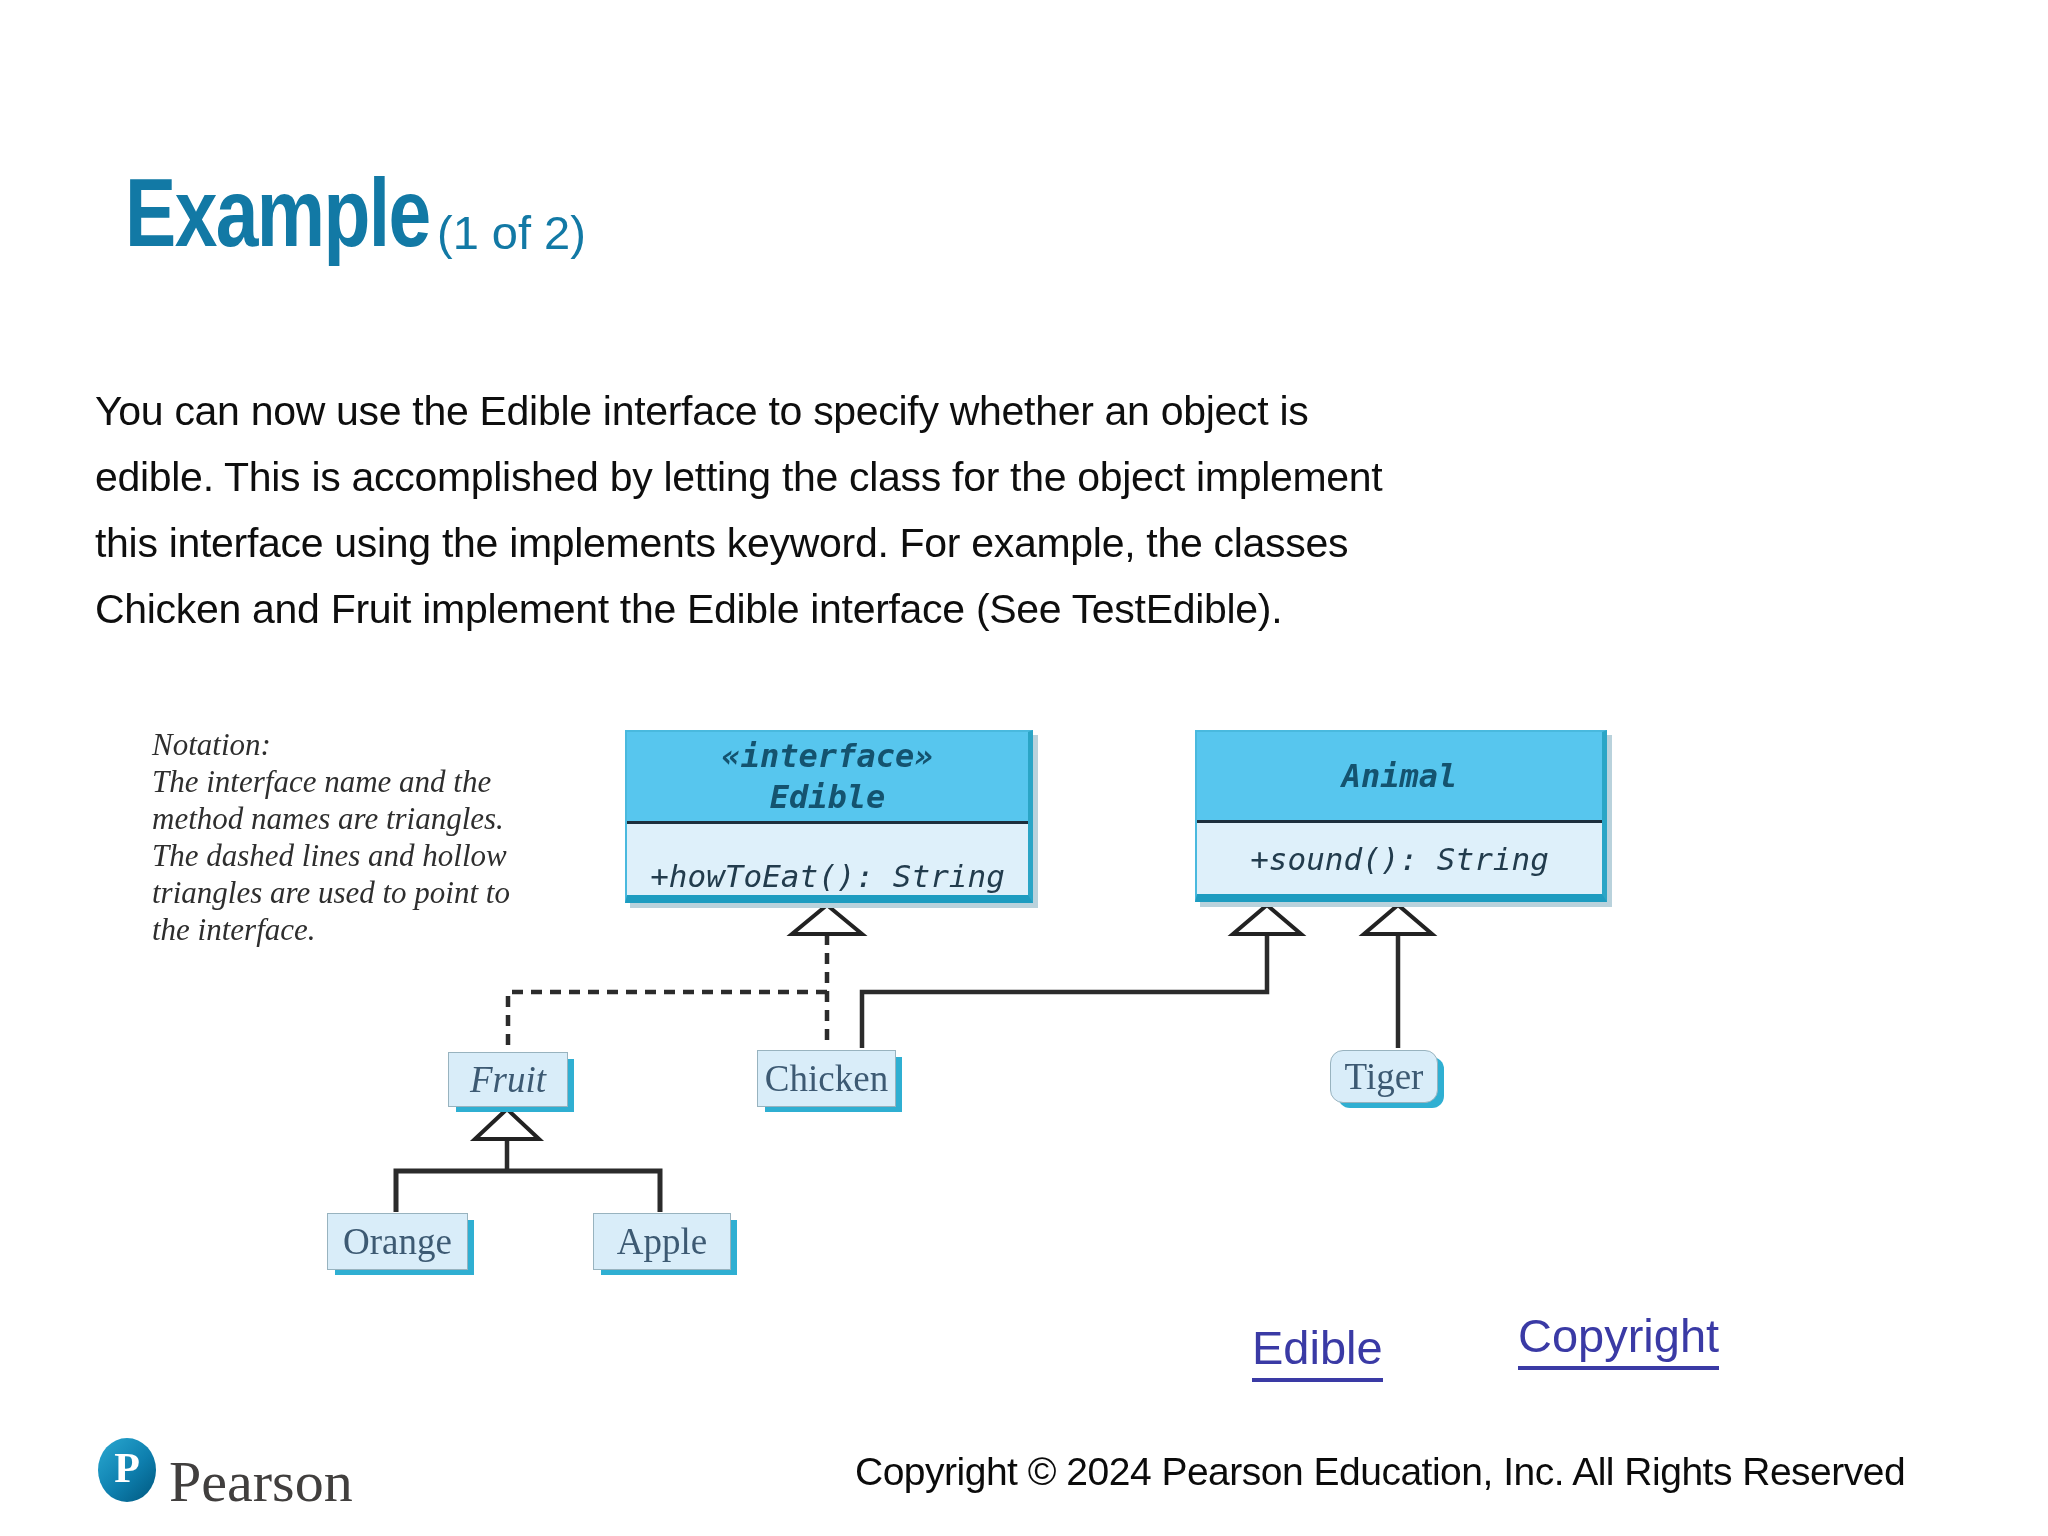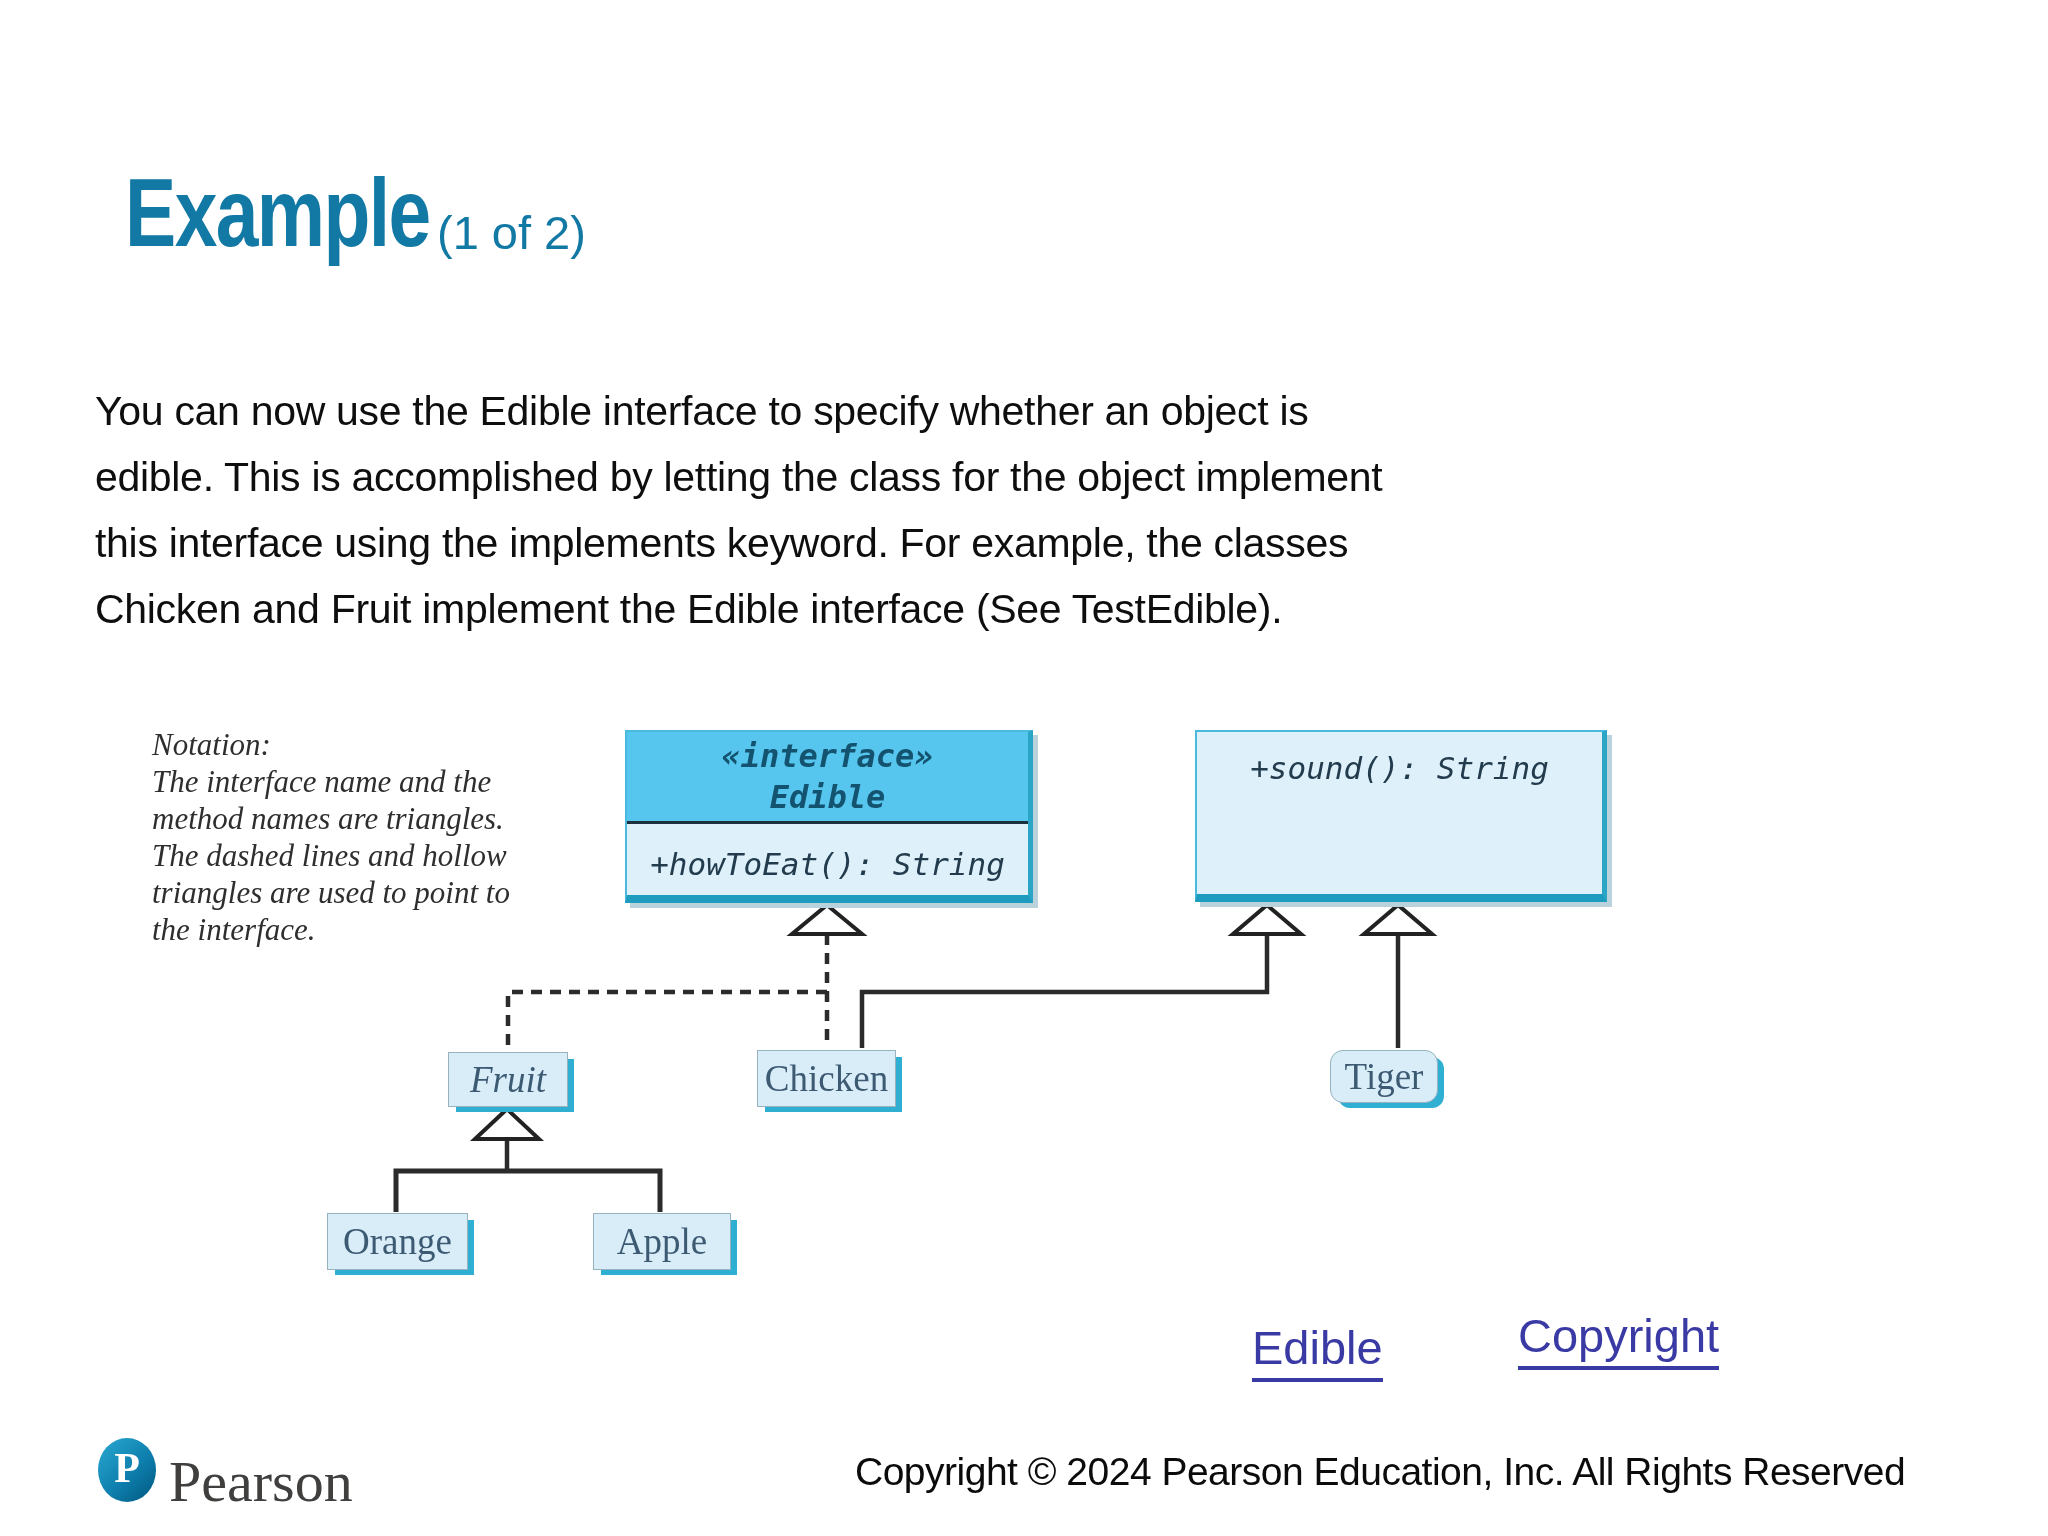--- a/index.html
+++ b/index.html
@@ -16,21 +16,21 @@
 
   
   .notation{position:absolute;left:152px;top:726px;font-family:"Liberation Serif",serif;font-style:italic;font-size:31px;line-height:37px;color:#2e2e2e;white-space:nowrap;}
 
   
   .uml-box{position:absolute;background:#def0fa;border:2px solid #49b9de;border-right:5px solid #2aa5c6;border-bottom:8px solid #1d9cc0;box-shadow:5px 5px 0 #b9d2dc;box-sizing:border-box;}
   .uml-header{background:#57c6ee;border-bottom:3px solid #1c2f3d;display:flex;flex-direction:column;align-items:center;justify-content:center;font-family:"DejaVu Sans Mono",monospace;font-style:italic;font-weight:bold;color:#14536f;font-size:32px;line-height:41px;}
   .uml-body{display:flex;align-items:center;justify-content:center;font-family:"DejaVu Sans Mono",monospace;font-style:italic;color:#223c4d;font-size:31px;}
   #edible-box{left:625px;top:730px;width:408px;height:173px;}
   #edible-box .uml-header{height:89px;}
-  #edible-box .uml-body{height:80px;}
+  #edible-box .uml-body{height:80px;margin-top:12px;}
   #animal-box{left:1195px;top:730px;width:412px;height:172px;}
   #animal-box .uml-header{height:88px;}
   #animal-box .uml-body{height:71px;}
 
   
   .cls{position:absolute;background:#d9edf9;border:1px solid #98b3bf;box-shadow:7px 6px 0 -1px #2fafd2;box-sizing:border-box;display:flex;align-items:center;justify-content:center;font-family:"Liberation Serif",serif;font-size:37px;color:#3d5a73;}
   #fruit-box{left:448px;top:1052px;width:120px;height:55px;font-style:italic;}
   #chicken-box{left:757px;top:1050px;width:139px;height:57px;}
   #tiger-box{left:1330px;top:1050px;width:108px;height:53px;border-radius:13px;}
   #orange-box{left:327px;top:1213px;width:141px;height:57px;}
@@ -97,20 +97,23 @@
 
   <div class="uml-box" id="edible-box">
     <div class="uml-header">
       <div>«interface»</div>
       <div>Edible</div>
     </div>
     <div class="uml-body">+howToEat(): String</div>
   </div>
 
   <div class="uml-box" id="animal-box">
+    <div class="uml-header">
+      <div>Animal</div>
+    </div>
     <div class="uml-body">+sound(): String</div>
   </div>
 
   <div class="cls" id="fruit-box">Fruit</div>
   <div class="cls" id="chicken-box">Chicken</div>
   <div class="cls" id="tiger-box">Tiger</div>
   <div class="cls" id="orange-box">Orange</div>
   <div class="cls" id="apple-box">Apple</div>
 
   <a class="doc-link" id="edible-link">Edible</a>

